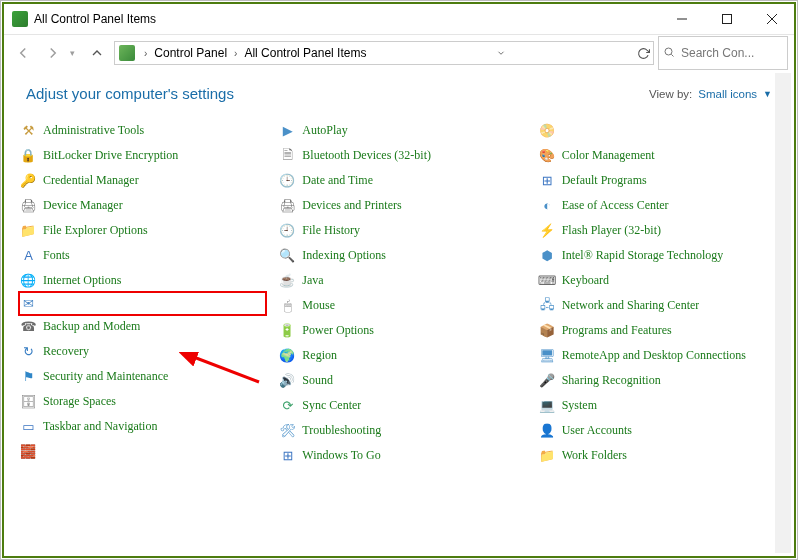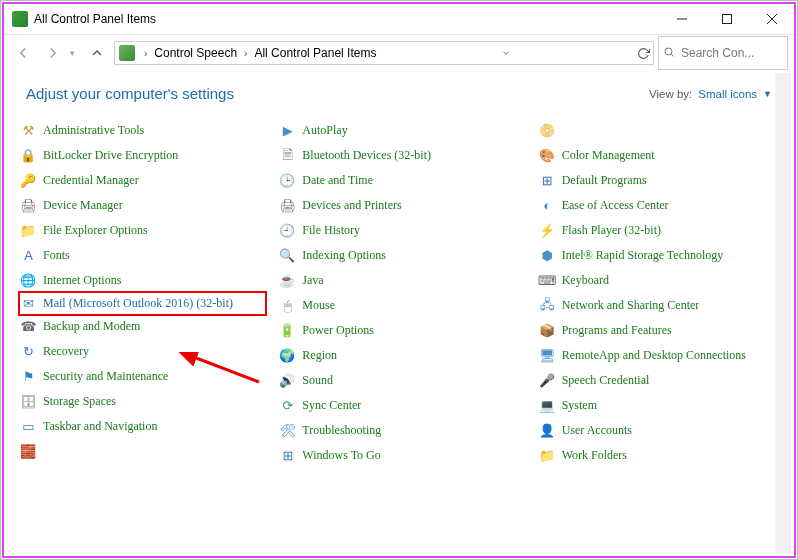--- a/index.html
+++ b/index.html
@@ -1,18 +1,18 @@
 <!DOCTYPE html>
 <html><head>
 <meta charset="utf-8">
 <style>
   * { box-sizing: border-box; }
   html,body { margin:0; padding:0; font-family:"Segoe UI",Tahoma,sans-serif; background:#fff; }
   #frame { width:798px; height:560px; border:1px solid #bbb; position:relative; overflow:hidden; }
-  #outer { position:absolute; inset:1px; border:2px solid #d946ef; }
+  #outer { position:absolute; inset:1px; border:2px solid #4d7c0f; }
   
   #titlebar { height:31px; display:flex; align-items:center; padding:0 0 0 8px; border-bottom:1px solid #e5e5e5; }
   #titlebar .cpicon { width:16px; height:16px; background:linear-gradient(135deg,#3ba23b,#2e7d2e); border-radius:2px; margin-right:6px; }
   #titlebar .title { font-size:12px; color:#000; flex:1; }
   .winbtn { width:45px; height:30px; display:flex; align-items:center; justify-content:center; }
   .winbtn svg { stroke:#222; }
   
   #navbar { height:36px; display:flex; align-items:center; padding:0 6px; gap:4px; }
   #navbar .navarrow { width:26px; height:26px; display:flex; align-items:center; justify-content:center; color:#9e9e9e; }
   #navbar .navarrow.dark { color:#555; }
@@ -82,21 +82,21 @@
       </div>
       <div class="tinydrop">▾</div>
       <div class="navarrow dark">
         <svg width="16" height="16" viewBox="0 0 24 24" fill="none" stroke="currentColor" stroke-width="2">
             <polyline points="18 15 12 9 6 15"></polyline>
           </svg>
       </div>
       <div id="address">
         <div class="seg-icon"></div>
         <span class="sep">›</span>
-        <span class="seg">Control Speech</span>
+        <span class="seg">Control Panel</span>
         <span class="sep">›</span>
         <span class="seg">All Control Panel Items</span>
         <span id="addr-drop" style="margin-left:auto">
           <svg width="10" height="10" viewBox="0 0 24 24" fill="none" stroke="currentColor" stroke-width="2">
               <polyline points="6 9 12 15 18 9"></polyline>
             </svg>
         </span>
         <span class="refresh">
           <svg width="13" height="13" viewBox="0 0 24 24" fill="none" stroke="#555" stroke-width="2">
               <path d="M23 4v6h-6"></path>
@@ -148,21 +148,20 @@
         <div class="item">
           <span class="ic" style="color: rgb(60, 118, 194);">A</span>
           <span class="lbl">Fonts</span>
         </div>
         <div class="item">
           <span class="ic" style="color: rgb(74, 144, 200);">🌐</span>
           <span class="lbl">Internet Options</span>
         </div>
         <div class="item highlight">
           <span class="ic" style="color: rgb(74, 135, 198);">✉</span>
-          <span class="lbl">Mail (Microsoft Outlook 2016) (32-bit)</span>
         </div>
         <div class="item">
           <span class="ic" style="color: rgb(107, 107, 107);">☎</span>
           <span class="lbl">Backup and Modem</span>
         </div>
         <div class="item">
           <span class="ic" style="color: rgb(58, 127, 196);">↻</span>
           <span class="lbl">Recovery</span>
         </div>
         <div class="item">
@@ -270,21 +269,21 @@
         <div class="item">
           <span class="ic" style="color: rgb(74, 144, 200);">📦</span>
           <span class="lbl">Programs and Features</span>
         </div>
         <div class="item">
           <span class="ic" style="color: rgb(74, 144, 200);">🖥</span>
           <span class="lbl">RemoteApp and Desktop Connections</span>
         </div>
         <div class="item">
           <span class="ic" style="color: rgb(107, 107, 107);">🎤</span>
-          <span class="lbl">Speech Credential</span>
+          <span class="lbl">Sharing Recognition</span>
         </div>
         <div class="item">
           <span class="ic" style="color: rgb(74, 144, 200);">💻</span>
           <span class="lbl">System</span>
         </div>
         <div class="item">
           <span class="ic" style="color: rgb(199, 155, 62);">👤</span>
           <span class="lbl">User Accounts</span>
         </div>
         <div class="item">

